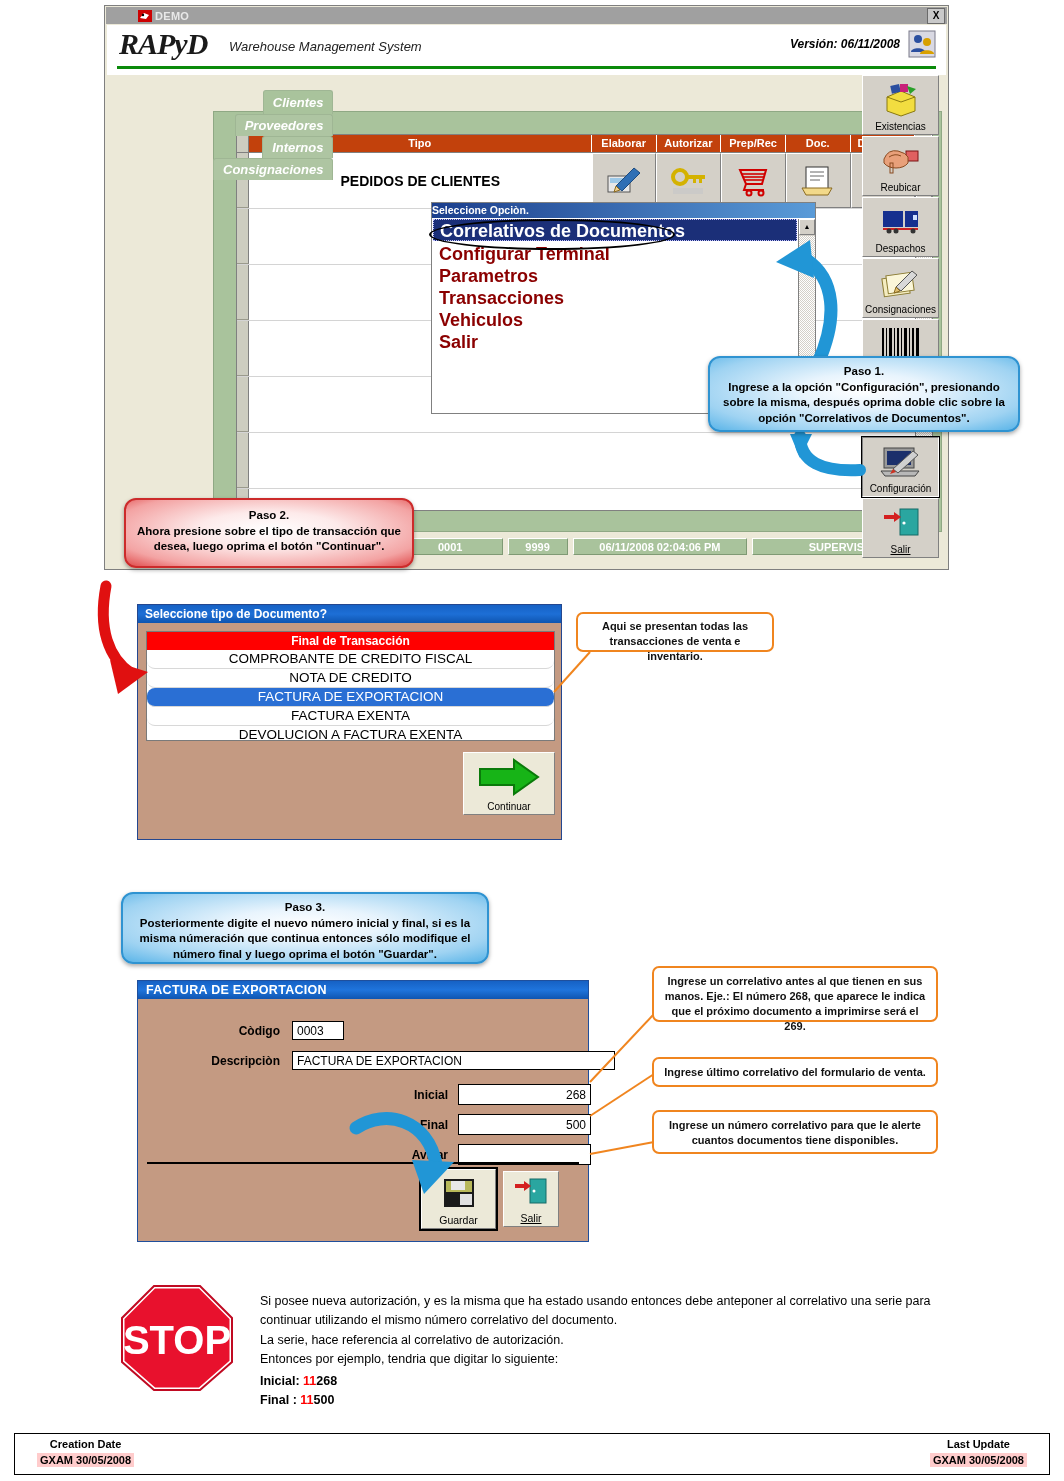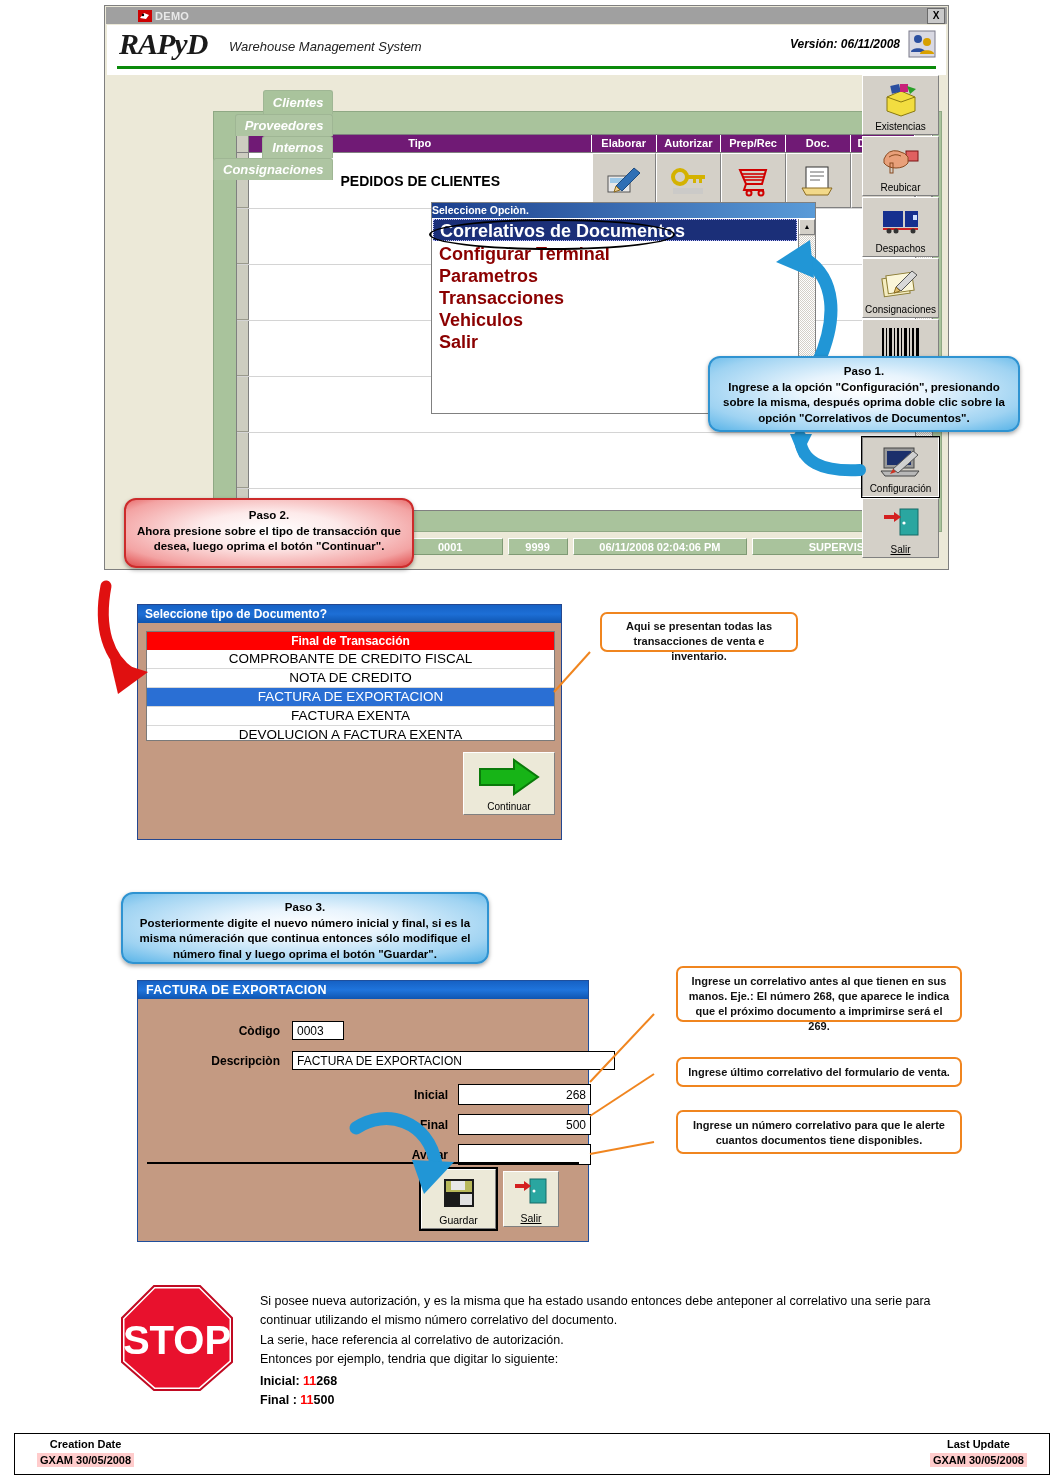--- a/index.html
+++ b/index.html
@@ -69,21 +69,21 @@
 
   #panel{
     position:absolute;left:108px;top:105px;width:729px;height:421px;
     background:#a9c39c;border:1px solid #8fa884;box-sizing:border-box;
   }
   
   #grid{
     position:absolute;left:22px;top:22px;width:697px;height:377px;
     background:#ffffff;border:1px solid #808080;box-sizing:border-box;overflow:hidden;
   }
-  #grid-head{display:flex;height:17px;background:#701a75;border-bottom:1px solid #808080;}
+  #grid-head{display:flex;height:17px;background:#c2410c;border-bottom:1px solid #808080;}
   .gh{
     color:#ffffff;font-size:11px;font-weight:bold;text-align:center;line-height:17px;
     border-right:1px solid #ffffff;box-sizing:border-box;overflow:hidden;white-space:nowrap;
   }
   .gh.corner{width:12px;background:#cdcdc0;border-right:1px solid #808080;}
   .gh.tipo{width:350px;}
   .gh.c{width:66px;}
   .gh.scr{width:17px;background:#cdcdc0;}
   .grow{display:flex;height:55px;border-bottom:1px solid #d4d4d4;}
   .grow .rowhdr{width:12px;background:#cdcdc0;border-right:1px solid #808080;border-bottom:1px solid #9a9a8c;box-sizing:border-box;}
@@ -145,21 +145,21 @@
     border:2px solid #2f93d1;border-radius:12px;
     box-shadow:0 2px 4px rgba(0,0,0,.35);
   }
   .callout.red{
     background:radial-gradient(ellipse at 50% 45%, #ffffff 0%, #fdeaea 35%, #f3a3a3 78%, #e04b4b 100%);
     border:2px solid #cc2b2b;border-radius:12px;
     box-shadow:0 2px 4px rgba(0,0,0,.35);
   }
   .callout.orange{
     background:#ffffff;border:2px solid #f0851f;border-radius:7px;
-    font-weight:bold;font-size:11px;color:#111;margin-left:24px;
+    font-weight:bold;font-size:11px;color:#111;
   }
 
   
   #doc-dialog{
     left:137px;top:604px;width:425px;height:236px;
     background:#c49a82;border:1px solid #24478f;box-sizing:border-box;
   }
   #doc-dialog .dtitle{
     height:18px;background:linear-gradient(to bottom,#1661c4,#1d6fd6 50%,#0f55b0);
     color:#ffffff;font-size:12px;font-weight:bold;line-height:18px;padding-left:7px;
@@ -167,21 +167,21 @@
   #doc-list{
     position:absolute;left:8px;top:26px;width:409px;height:110px;
     background:#ffffff;border:1px solid #7a7a7a;box-sizing:border-box;overflow:hidden;
   }
   #doc-list .lhead{
     height:18px;background:#ff0000;color:#ffffff;font-size:12px;font-weight:bold;
     text-align:center;line-height:18px;
   }
   #doc-list .litem{
     height:18px;line-height:18px;text-align:center;font-size:13.5px;color:#000;
-    border-bottom:1px solid #d8d8d8;cursor:default;
+    border-bottom:1px solid #d8d8d8;cursor:default;border-radius:8px;
   }
   #doc-list .litem.sel{background:#2a6fd4;color:#ffffff;}
   #continuar-btn{
     position:absolute;left:325px;top:147px;width:92px;height:63px;
     background:#ece9d8;border:1px solid #ffffff;border-right-color:#808080;border-bottom-color:#808080;
     box-sizing:border-box;cursor:default;
   }
   #continuar-btn .lbl{position:absolute;bottom:2px;left:0;right:0;text-align:center;font-size:10px;color:#000;}
 
   

